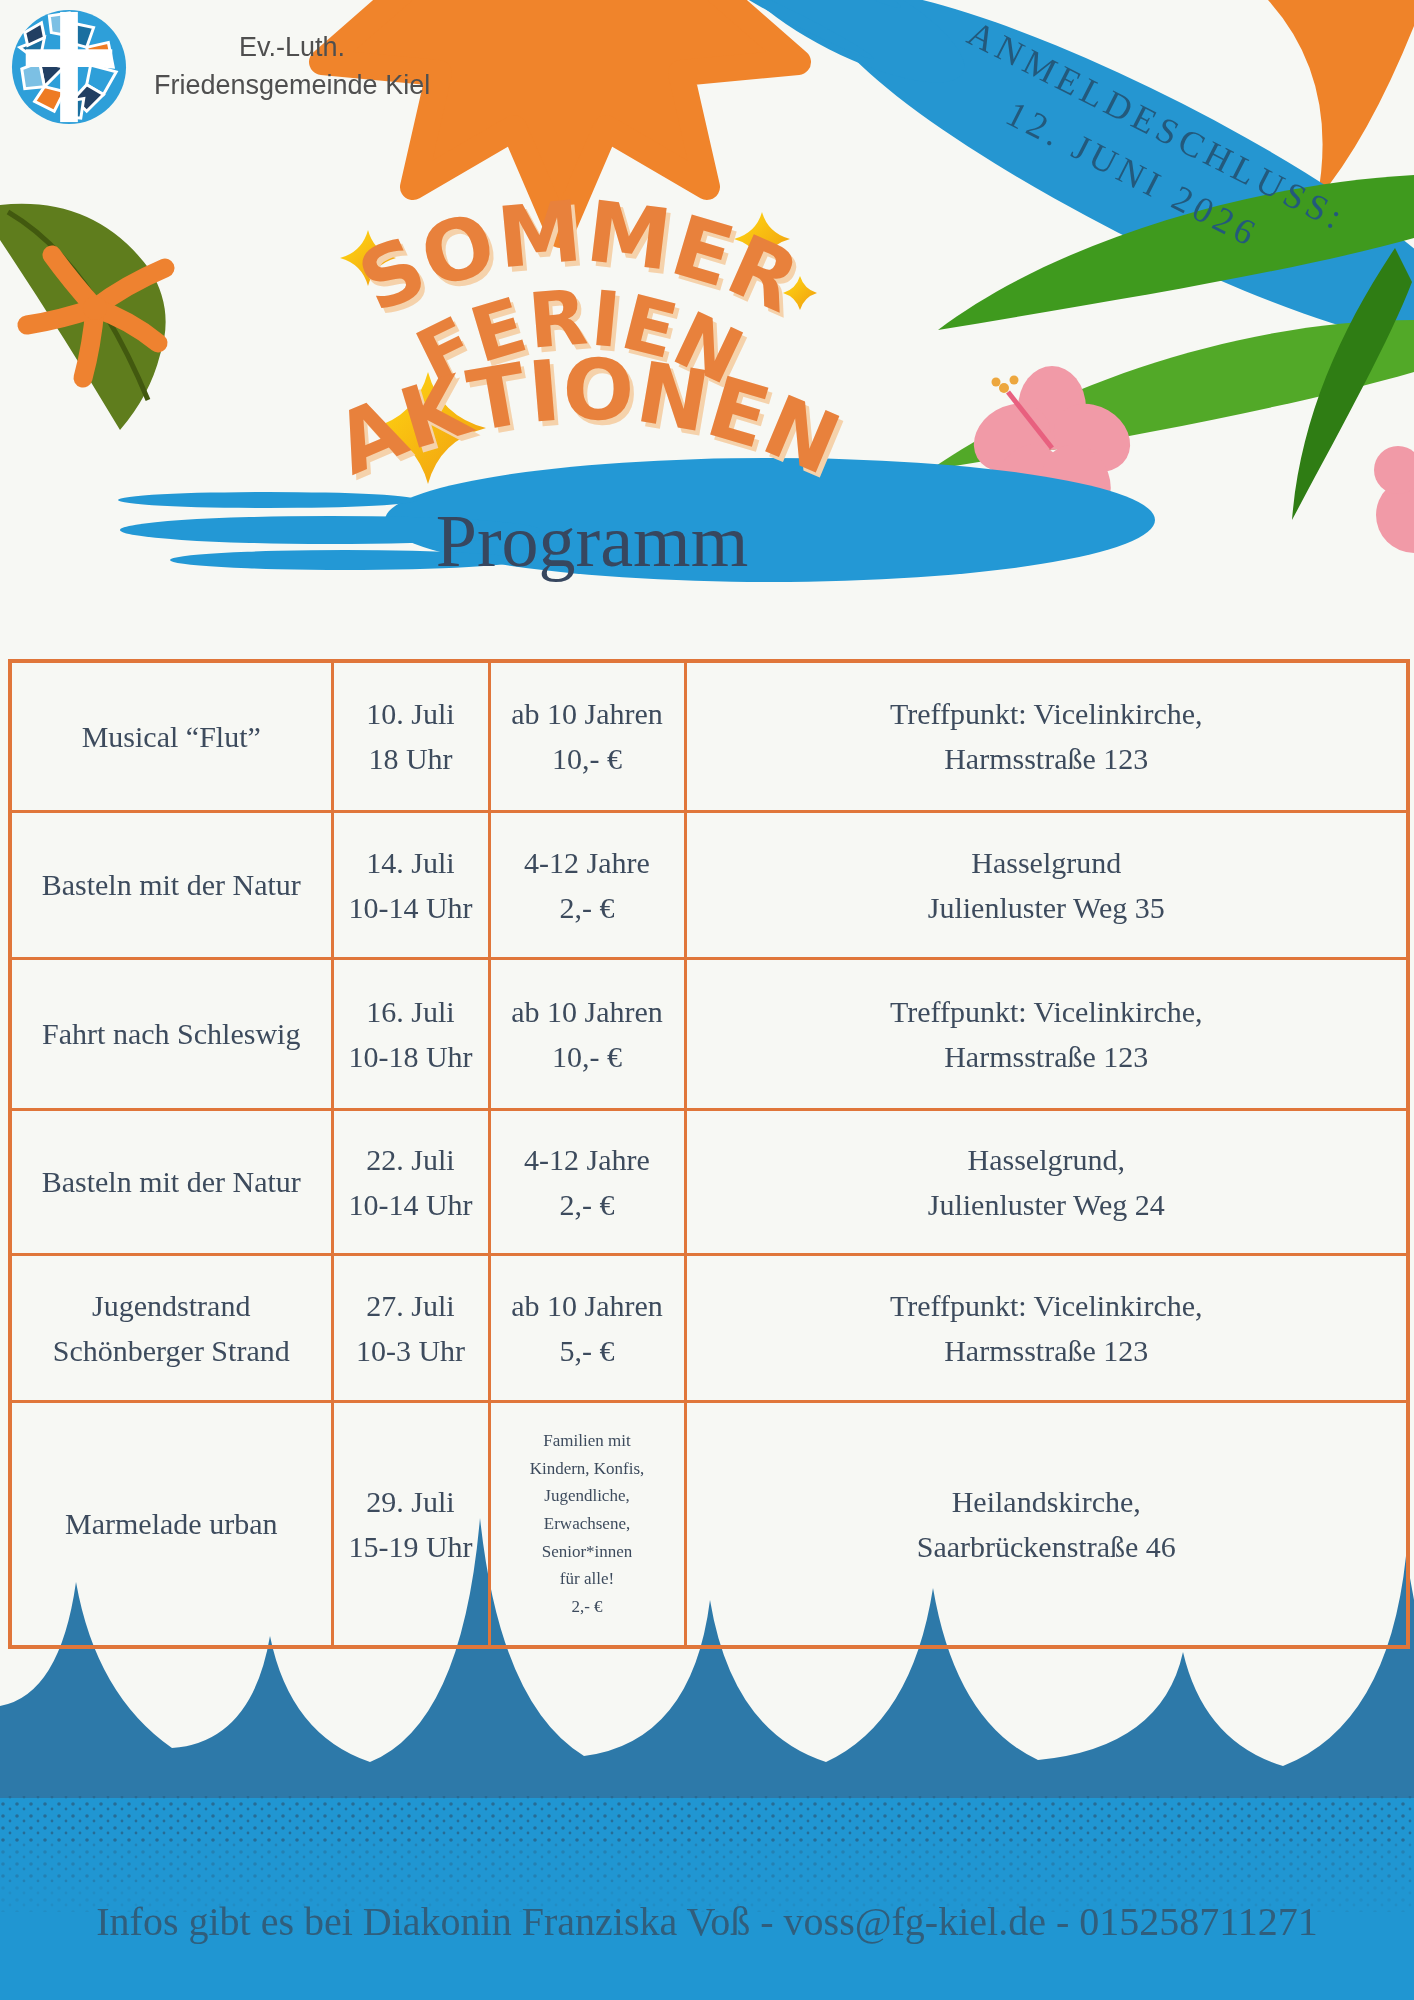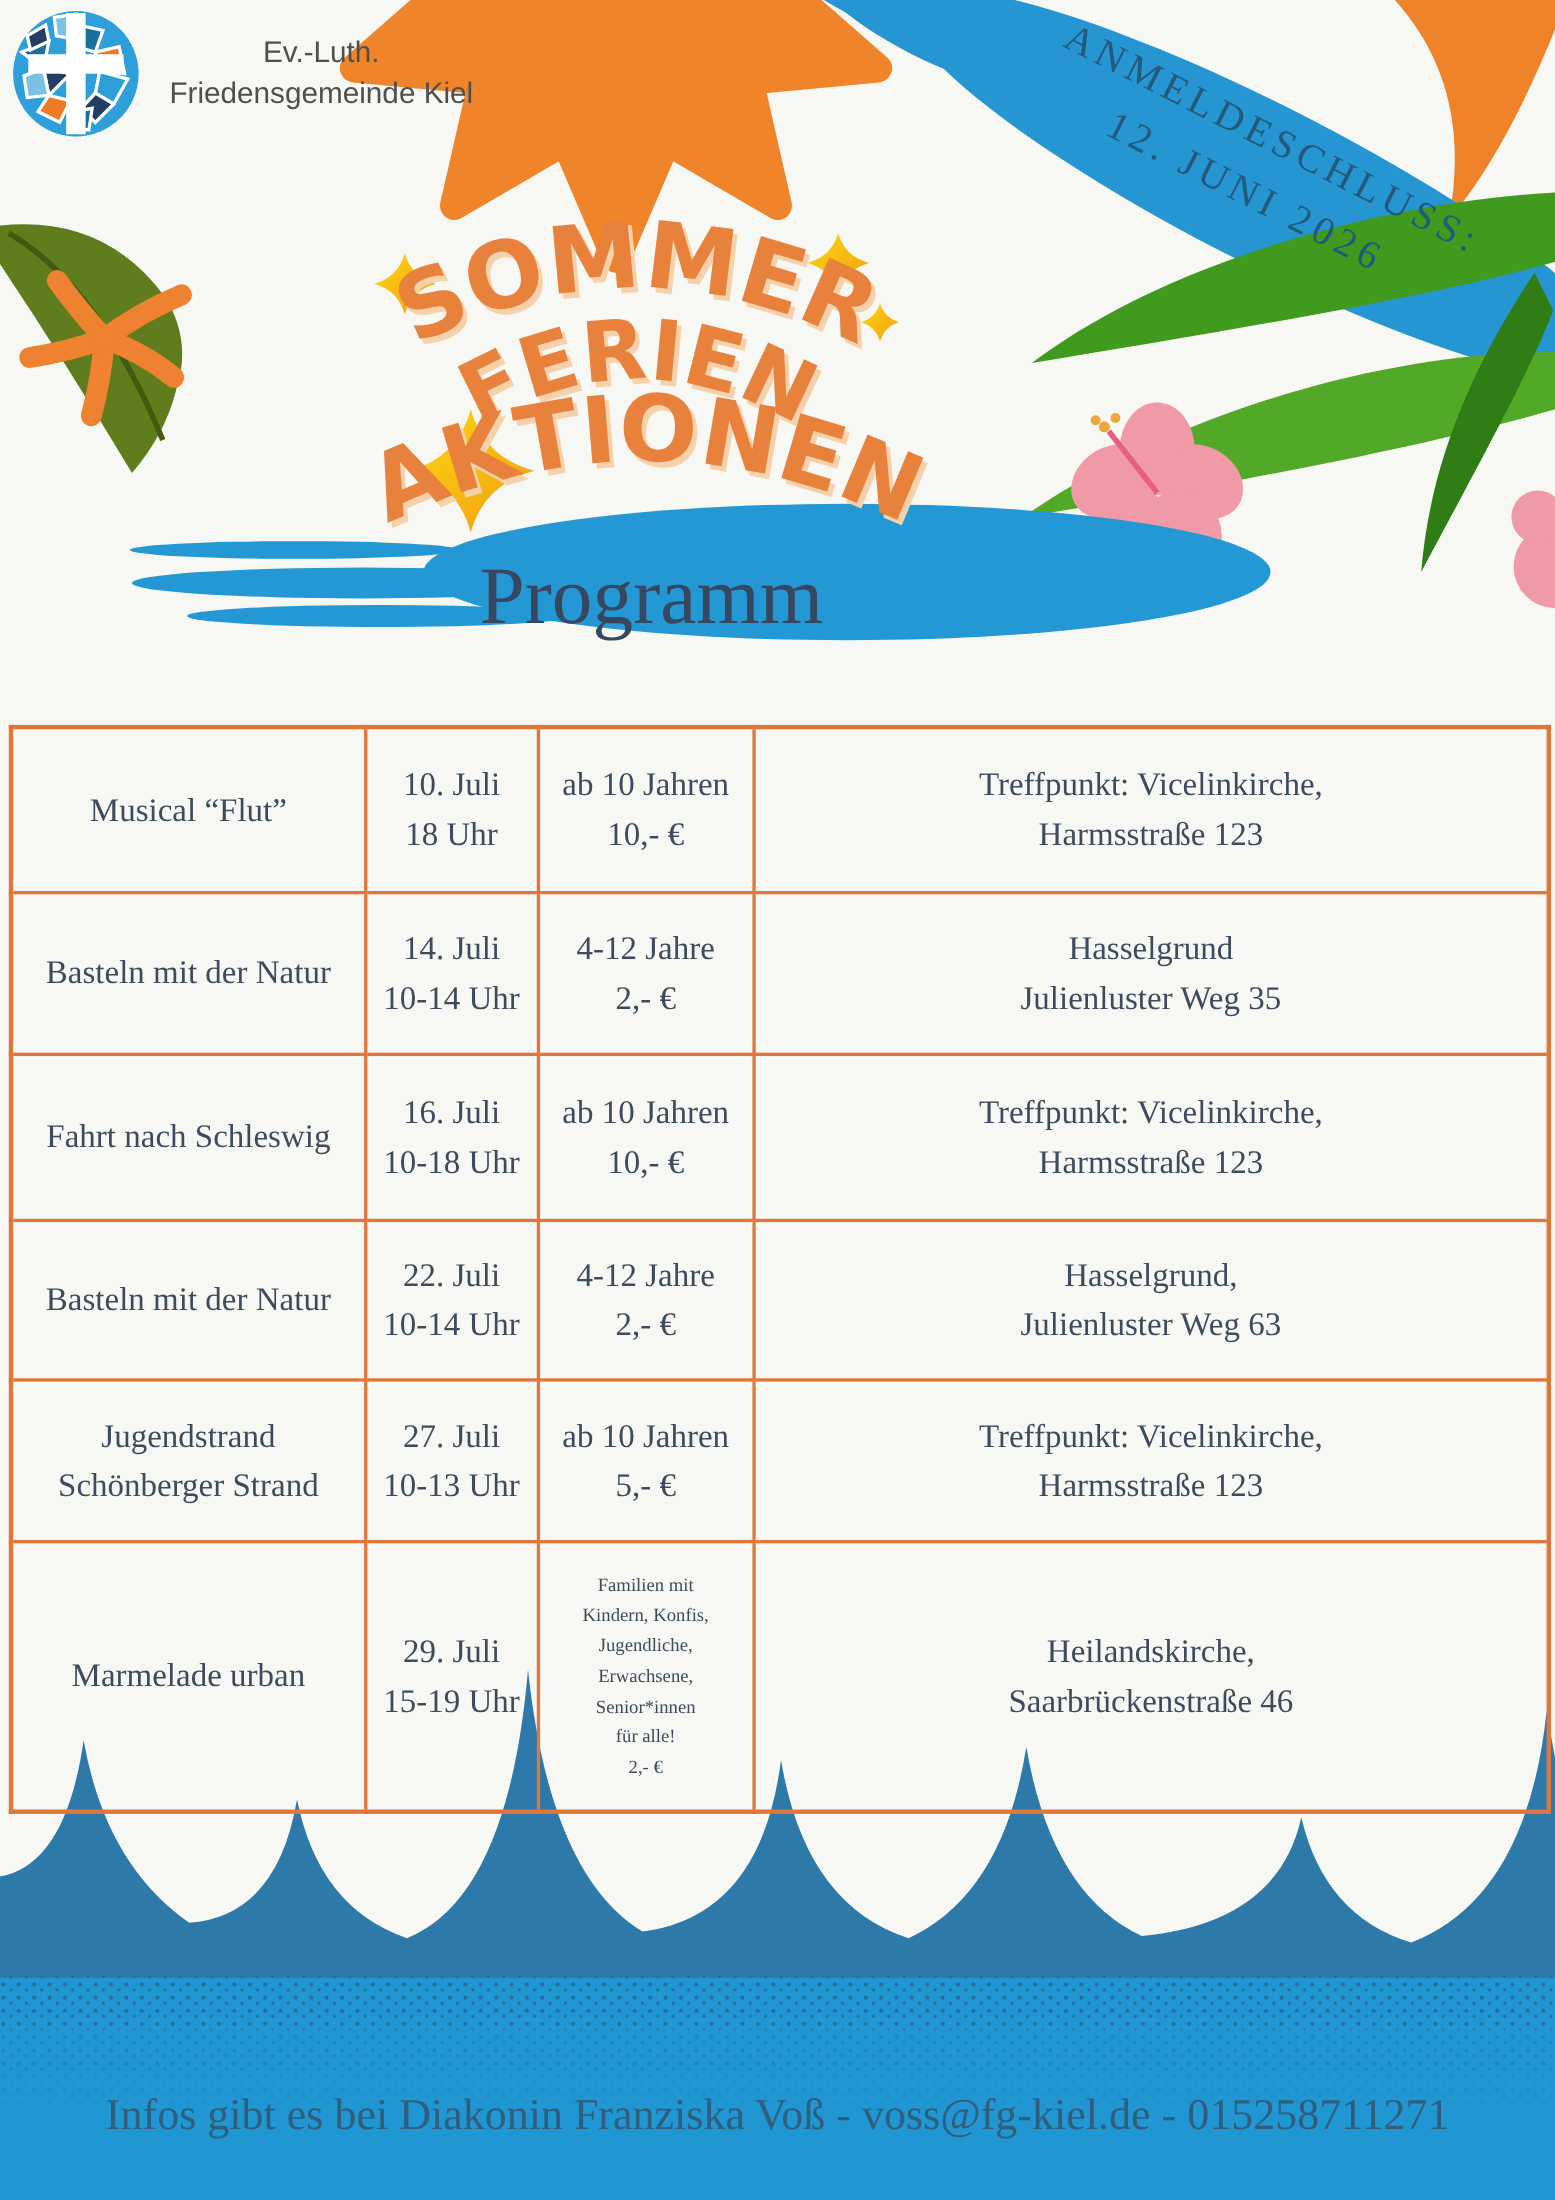--- a/index.html
+++ b/index.html
@@ -192,27 +192,27 @@
         <td>Treffpunkt: Vicelinkirche,
 Harmsstraße 123</td>
       </tr>
       <tr class="r4">
         <td>Basteln mit der Natur</td>
         <td>22. Juli
 10-14 Uhr</td>
         <td>4-12 Jahre
 2,- €</td>
         <td>Hasselgrund,
-Julienluster Weg 63</td>
+Julienluster Weg 24</td>
       </tr>
       <tr class="r6">
         <td>Jugendstrand
 Schönberger Strand</td>
         <td>27. Juli
-10-13 Uhr</td>
+10-3 Uhr</td>
         <td>ab 10 Jahren
 5,- €</td>
         <td>Treffpunkt: Vicelinkirche,
 Harmsstraße 123</td>
       </tr>
       <tr class="r7">
         <td>Marmelade urban</td>
         <td>29. Juli
 15-19 Uhr</td>
         <td class="small">Familien mit

